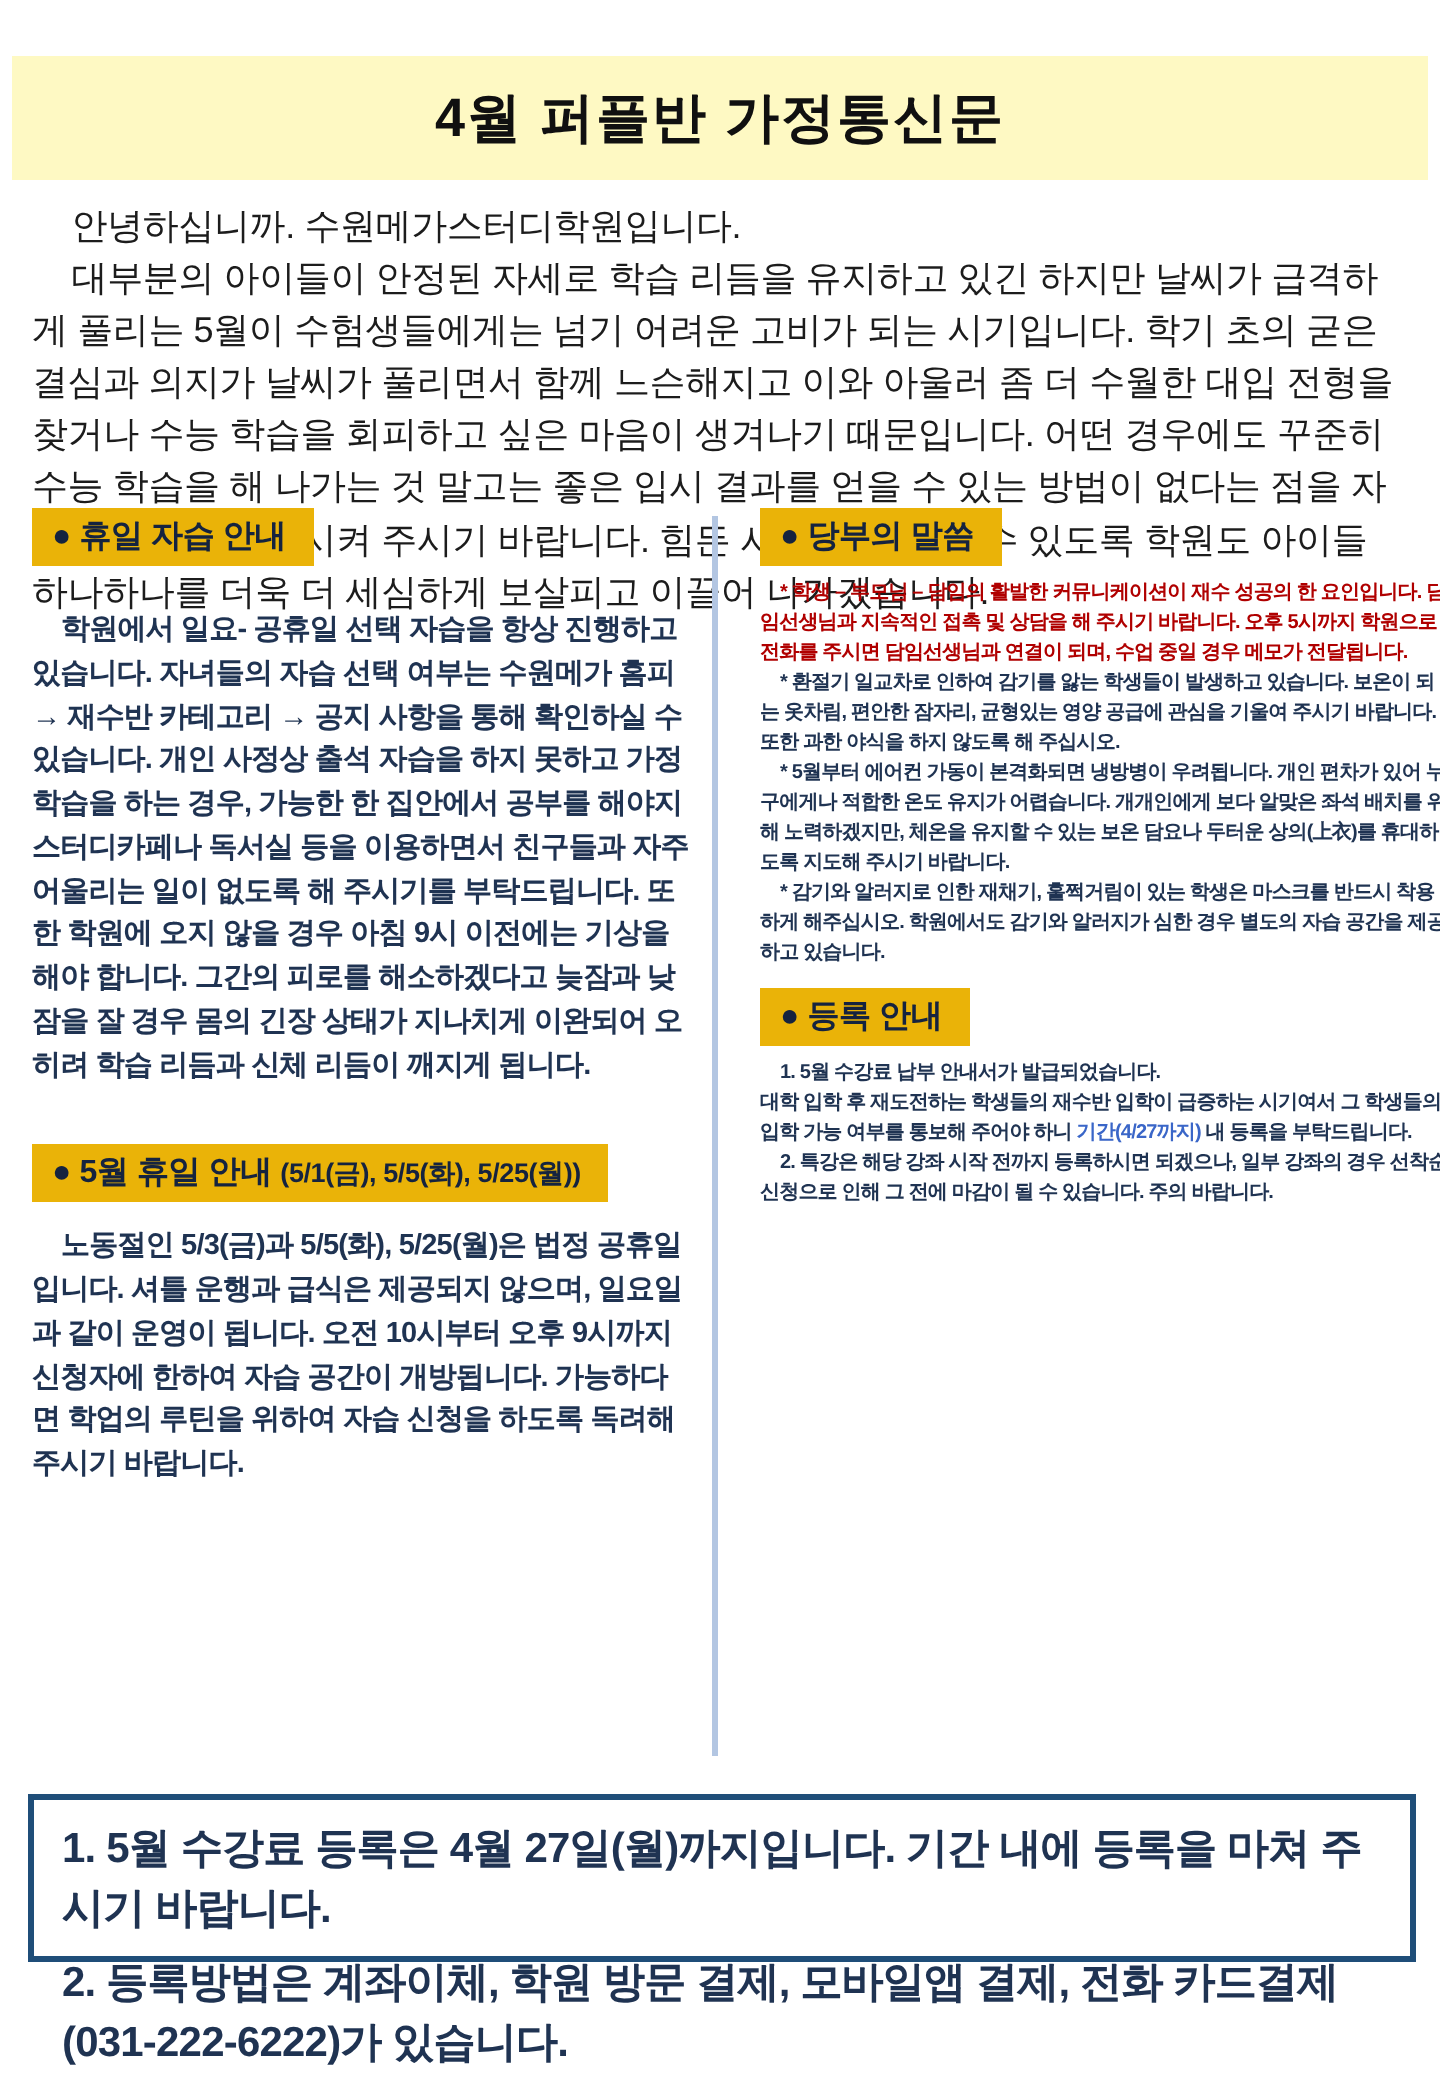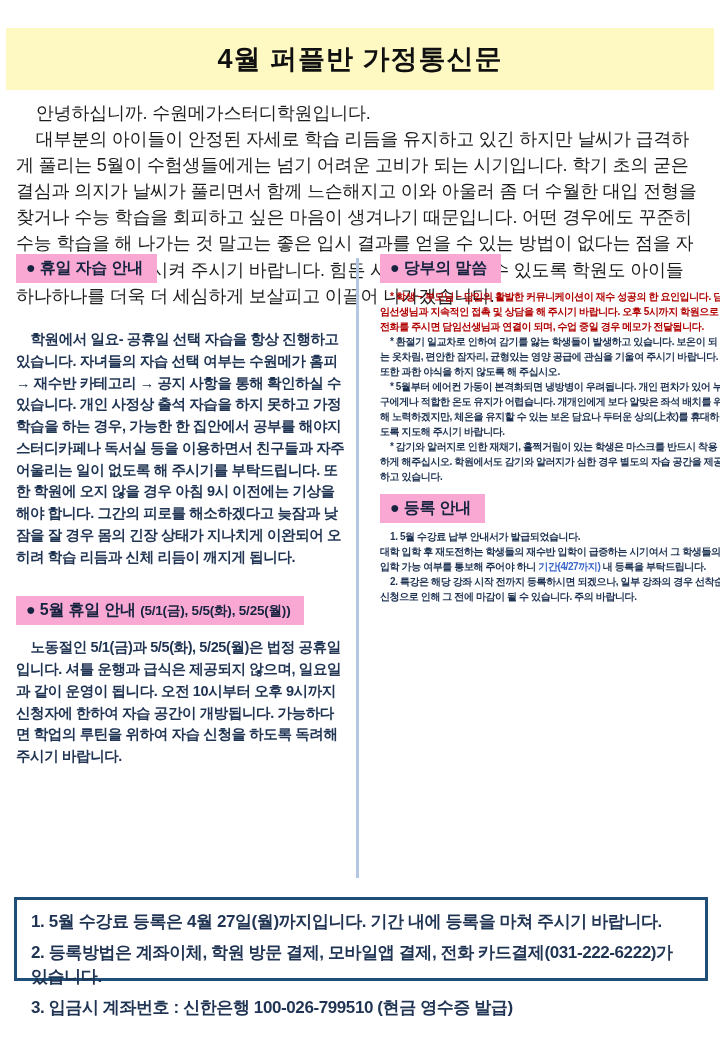--- a/index.html
+++ b/index.html
@@ -25,46 +25,46 @@
   .intro p{margin:0;text-indent:1.1em;}
   
   .columns{position:absolute;top:254px;left:16px;right:10px;}
   .col-left{position:absolute;left:0;top:0;width:330px;}
   .col-right{position:absolute;left:364px;top:0;width:344px;}
   .col-divider{
     position:absolute;left:340px;top:4px;width:3px;height:620px;
     background:#b3c6e2;
   }
   .sec-header{
-    display:inline-block;background:#f9a8d4;color:#15233f;
+    display:inline-block;background:#eab308;color:#15233f;
     font-weight:bold;font-size:16px;padding:4px 14px 4px 10px;
     letter-spacing:-0.2px;
   }
   .sec-header .dates{font-size:13.5px;}
   .col-left .body, .col-right .body{
     font-size:14.5px;font-weight:bold;color:#1f3352;
     line-height:1.5;letter-spacing:-0.4px;
   }
   .col-right .body{font-size:10px;line-height:1.5;}
   .body p{margin:0;}
   .indent{text-indent:1em;}
   .red{color:#b00000;}
   .hl-blue{color:#3a66c8;}
-  .mt-lg{margin-top:46px;}
+  .mt-lg{margin-top:22px;}
   .mt-md{margin-top:12px;}
   .mt-sm{margin-top:6px;}
   .sec2{margin-top:28px;}
   
   .notice-box{
     position:absolute;top:897px;left:14px;right:12px;height:84px;
     border:3px solid #1f4e79;background:#ffffff;
     padding:10px 14px 0 14px;box-sizing:border-box;
   }
   .notice-box p{
-    margin:0 0 6px 0;font-size:17px;font-weight:bold;color:#1f3352;
+    margin:0 0 6px 0;font-size:21px;font-weight:bold;color:#1f3352;
     letter-spacing:-0.4px;line-height:1.45;
   }
   
   .footer{
     position:absolute;top:1000px;left:0;right:0;height:36px;
     display:flex;align-items:center;justify-content:center;gap:8px;
   }
   .logo-circle{width:30px;height:30px;display:block;}
   .footer .academy{
     font-size:21px;font-weight:bold;color:#2e2e2e;letter-spacing:-0.5px;
@@ -92,21 +92,21 @@
         <span>● 휴일 자습 안내</span>
       </div>
       <div class="body mt-lg">
         <p class="indent">학원에서 일요- 공휴일 선택 자습을 항상 진행하고 있습니다. 자녀들의 자습 선택 여부는 수원메가 홈피 → 재수반 카테고리 → 공지 사항을 통해 확인하실 수 있습니다.  개인 사정상 출석 자습을 하지 못하고 가정학습을 하는 경우, 가능한 한 집안에서 공부를 해야지 스터디카페나 독서실 등을 이용하면서 친구들과 자주 어울리는 일이 없도록  해 주시기를 부탁드립니다. 또한 학원에 오지 않을 경우 아침 9시 이전에는 기상을 해야 합니다.  그간의 피로를 해소하겠다고 늦잠과 낮잠을 잘 경우 몸의 긴장 상태가 지나치게 이완되어 오히려 학습 리듬과 신체 리듬이 깨지게 됩니다.</p>
       </div>
 
       <div class="sec-header sec2">
         <span>● 5월 휴일 안내 </span><span class="dates">(5/1(금), 5/5(화), 5/25(월))</span>
       </div>
       <div class="body mt-md">
-        <p class="indent">노동절인 5/1(금)과 5/5(화), 5/25(월)은 법정 공휴일입니다. 셔틀 운행과 급식은 제공되지 않으며, 일요일과 같이 운영이 됩니다. 오전 10시부터 오후 9시까지 신청자에 한하여 자습 공간이 개방됩니다. 가능하다면 학업의 루틴을 위하여 자습 신청을 하도록 독려해 주시기 바랍니다.</p>
+        <p class="indent">노동절인 5/3(금)과 5/5(화), 5/25(월)은 법정 공휴일입니다. 셔틀 운행과 급식은 제공되지 않으며, 일요일과 같이 운영이 됩니다. 오전 10시부터 오후 9시까지 신청자에 한하여 자습 공간이 개방됩니다. 가능하다면 학업의 루틴을 위하여 자습 신청을 하도록 독려해 주시기 바랍니다.</p>
       </div>
     </div>
 
     <div class="col-right">
       <div class="sec-header">
         <span>● 당부의 말씀</span>
       </div>
       <div class="body mt-sm">
         <p class="red indent">* 학생 – 부모님 – 담임의 활발한 커뮤니케이션이 재수 성공의 한 요인입니다.  담임선생님과 지속적인 접촉 및 상담을 해 주시기 바랍니다.  오후 5시까지 학원으로 전화를 주시면 담임선생님과 연결이 되며, 수업 중일 경우 메모가 전달됩니다.</p>
         <p class="indent">* 환절기 일교차로 인하여 감기를 앓는 학생들이 발생하고 있습니다.  보온이 되는 옷차림, 편안한 잠자리, 균형있는 영양 공급에 관심을 기울여 주시기 바랍니다.  또한 과한 야식을 하지 않도록 해 주십시오.</p>

